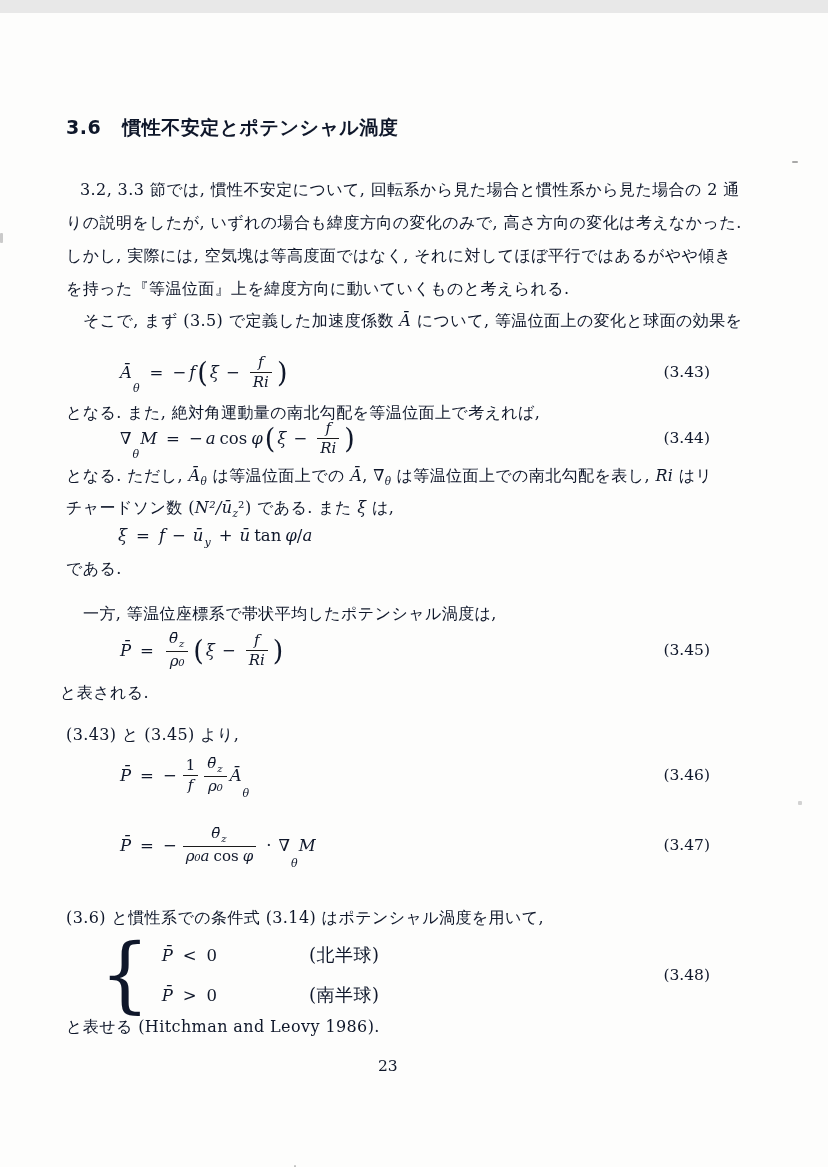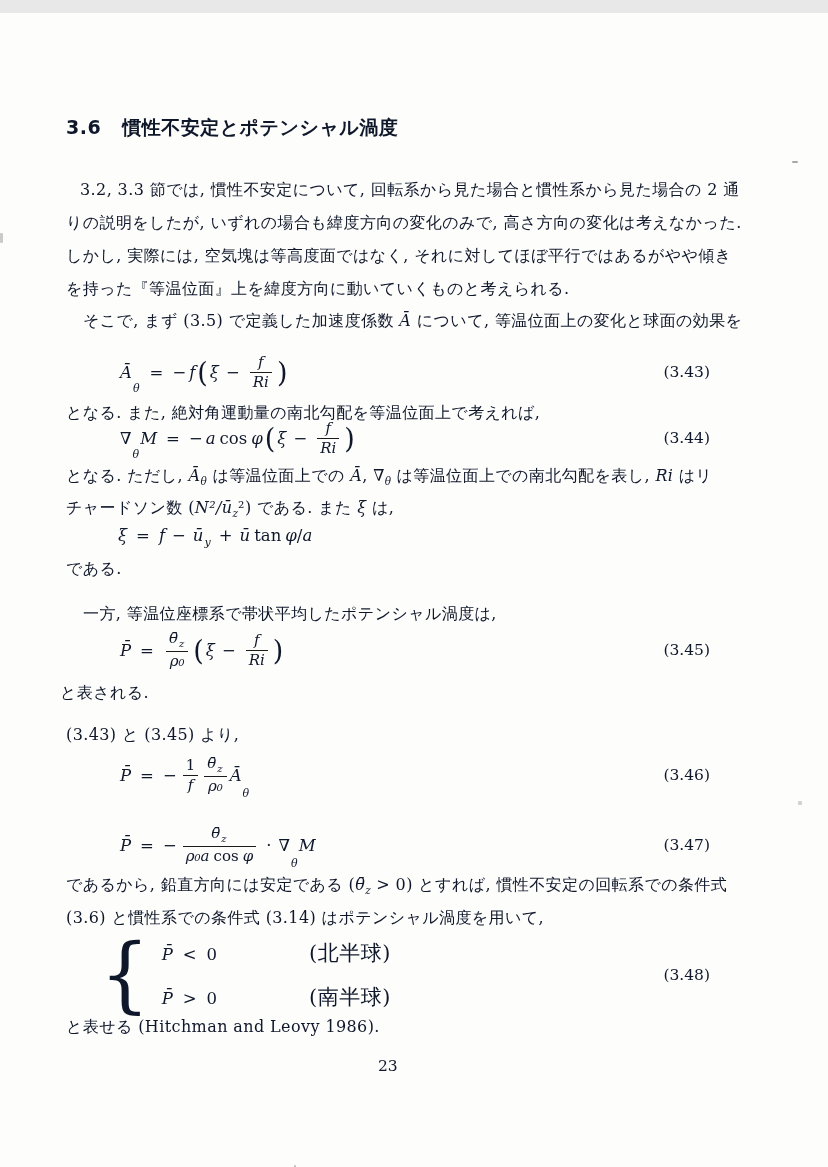--- a/index.html
+++ b/index.html
@@ -39,21 +39,21 @@
   .subi{font-size:11px;font-style:italic;}
   .frac{display:inline-block;text-align:center;vertical-align:middle;font-size:15px;line-height:1.25;margin:0 3px;}
   .frac .num{display:block;border-bottom:1.2px solid #1b1b1b;padding:0 3px;}
   .frac .den{display:block;padding:0 3px;}
   .frac sub{font-size:10px;font-style:italic;}
   .bp{font-size:27px;font-style:normal;line-height:1;margin:0 2px;font-weight:400;}
   
   .brace{font-size:78px;line-height:1;font-weight:400;transform:scaleY(1.05);margin-left:100px;}
   .cases{display:inline-flex;flex-direction:column;gap:16px;margin-left:12px;}
   .case{display:flex;align-items:baseline;font-size:16.5px;}
-  .case .lbl{margin-left:92px;font-style:normal;font-size:21px;letter-spacing:0.5px;}
+  .case .lbl{margin-left:92px;font-style:normal;font-size:18px;letter-spacing:0.5px;}
   .case .rel{margin:0 10px;}
   
   .pagenum{position:absolute;top:1044px;left:378px;font-size:15.5px;}
   
   .strip{position:absolute;left:0;top:1161px;width:196px;height:5px;
     background:linear-gradient(to right,#9a9a9a,#d9d9d9 70%,#efefef);}
   .speck{position:absolute;background:#a8a8a8;border-radius:1px;}
 </style>
 </head>
 <body>
@@ -191,21 +191,20 @@
           <span class="den"><span class="mi">ρ₀</span><span class="mi">a</span><span class="fn">cos</span><span class="mi">φ</span></span>
         </span>
       <span class="op">·</span>
       <span class="mr">∇</span>
         <sub>θ</sub>
         <span class="mi">M</span>
     </span>
     <span class="eqtag">(3.47)</span>
   </div>
 
-  <div class="t" style="top:861px;left:66px"><span>であるから, 鉛直方向には安定である (</span><span class="mi">θ̄</span><sub>z</sub><span> &gt; 0) とすれば, 慣性不安定の回転系での条件式</span></div>
   <div class="t" style="top:894px;left:66px">(3.6) と慣性系での条件式 (3.14) はポテンシャル渦度を用いて,</div>
 
   <div class="eq" style="top:920px;height:84px">
     <span class="brace">{</span>
     <span class="cases">
       <span class="case">
         <span class="mi">P̄</span>
         <span class="rel">&lt;</span>
         <span class="mr">0</span>
         <span class="lbl">(北半球)</span>

